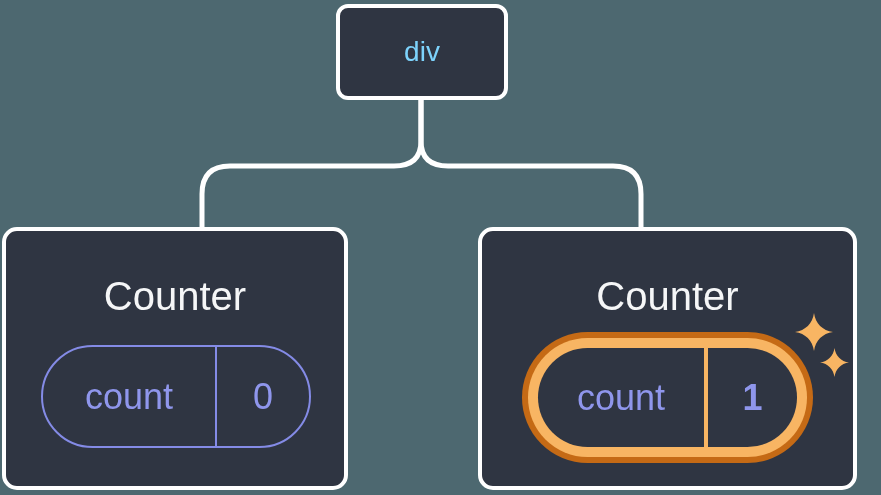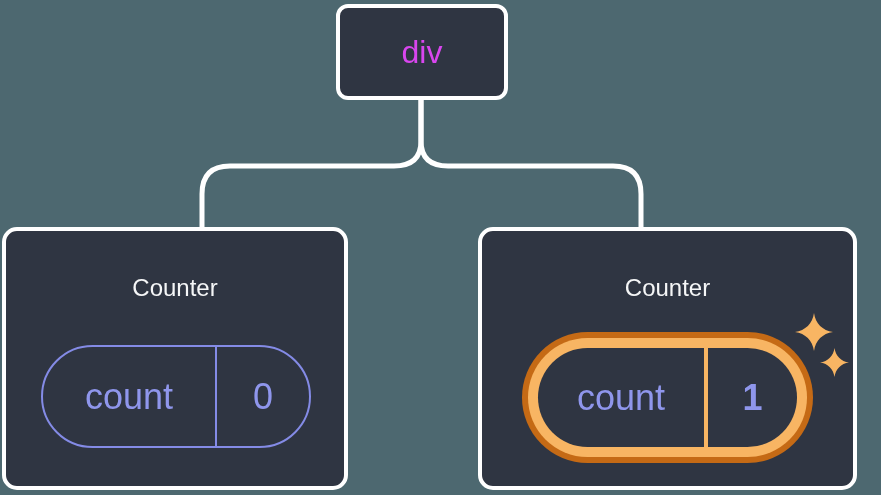--- a/index.html
+++ b/index.html
@@ -30,42 +30,42 @@
     width: 172px; height: 96px;
     box-sizing: border-box;
     background: var(--node-fill, #2f3542);
     border: 4px solid var(--node-border, #ffffff);
     border-radius: 12px;
     display: flex;
     align-items: center;
     justify-content: center;
   }
   .tree-node .node-label {
-    color: #d946ef;
-    font-size: 32px;
+    color: #7dd3fc;
+    font-size: 28px;
     line-height: 1;
   }
   .card {
     position: absolute;
     top: 227px;
     height: 263px;
     box-sizing: border-box;
     background: var(--node-fill, #2f3542);
     border: 4px solid var(--node-border, #ffffff);
     border-radius: 15px;
   }
   .card-left  { left: 2px;   width: 346px; }
   .card-right { left: 478px; width: 379px; }
   .card-title {
     position: absolute;
     left: 0; right: 0;
     top: 45px;
     text-align: center;
     color: var(--title-text, #f5f6f7);
-    font-size: 24px;
+    font-size: 40px;
     font-weight: 500;
     line-height: 1;
   }
   
   .state-pill {
     position: absolute;
     left: 35px; top: 114px;
     width: 270px; height: 103px;
     box-sizing: border-box;
     border: 2.5px solid var(--state-accent, #848be6);

